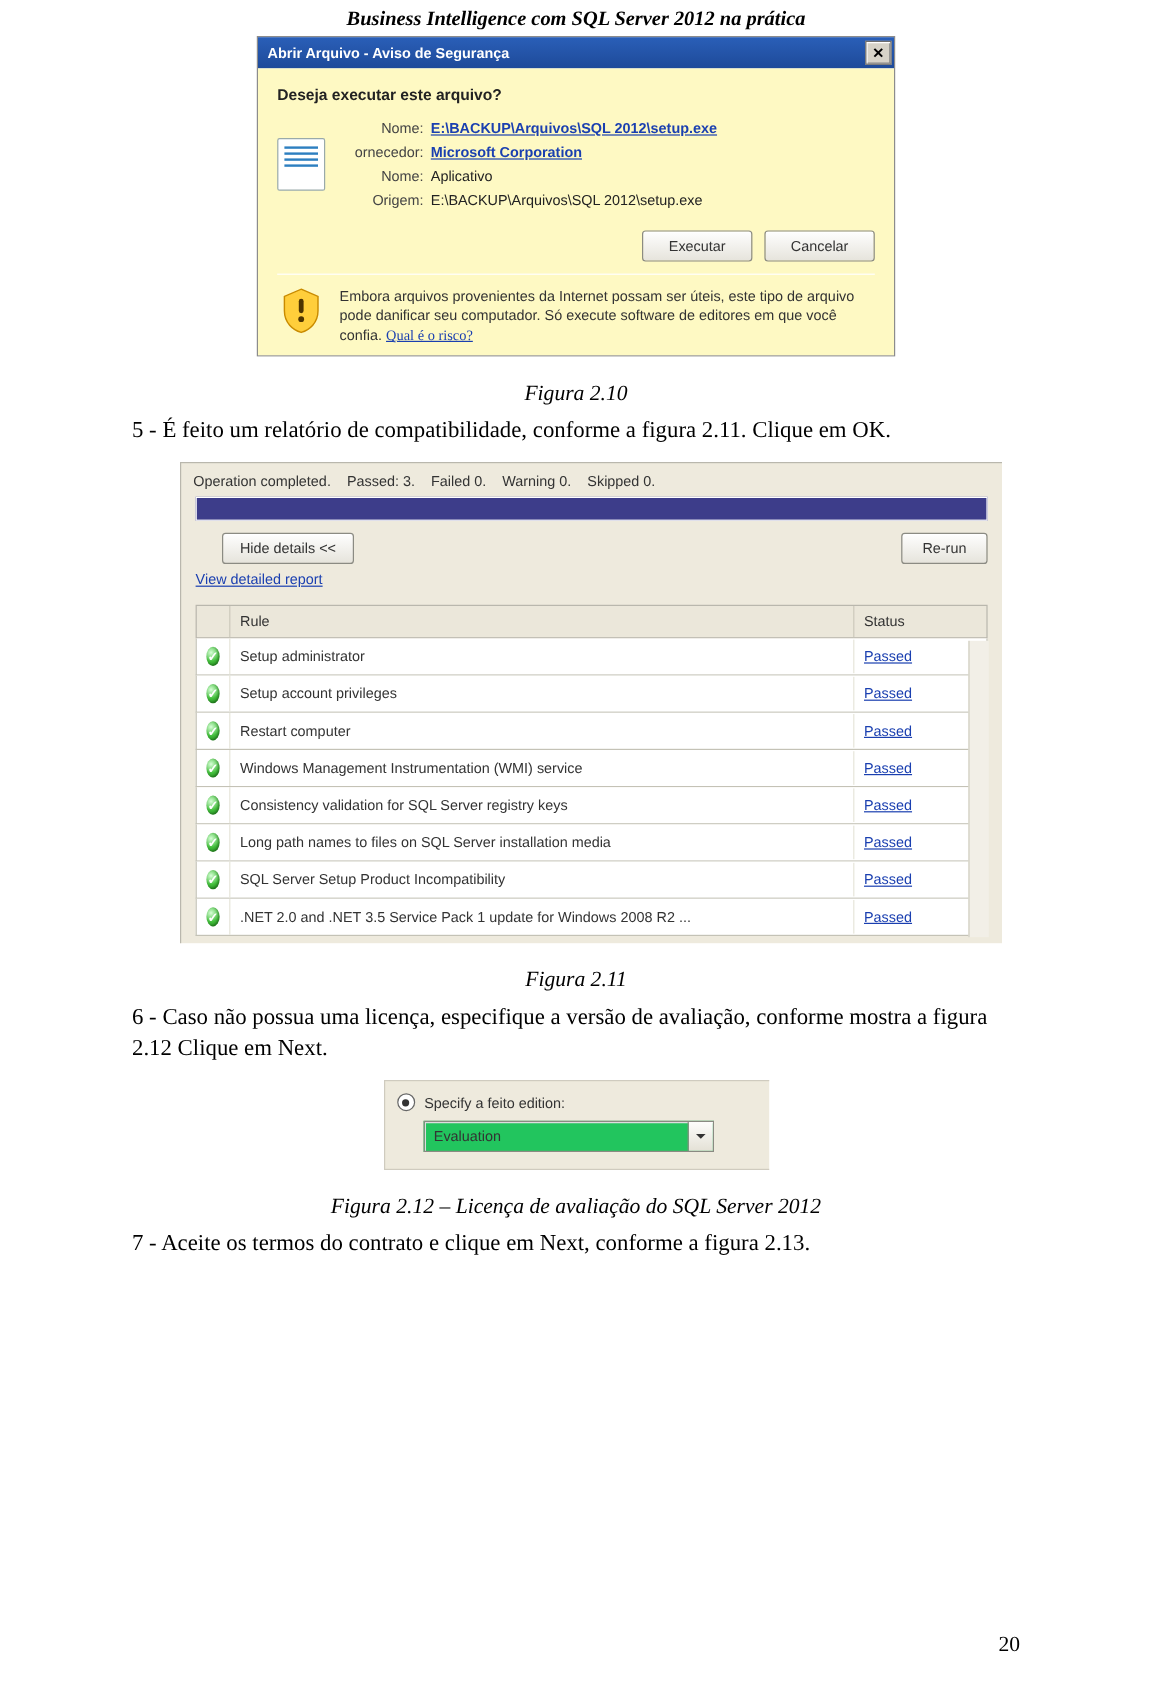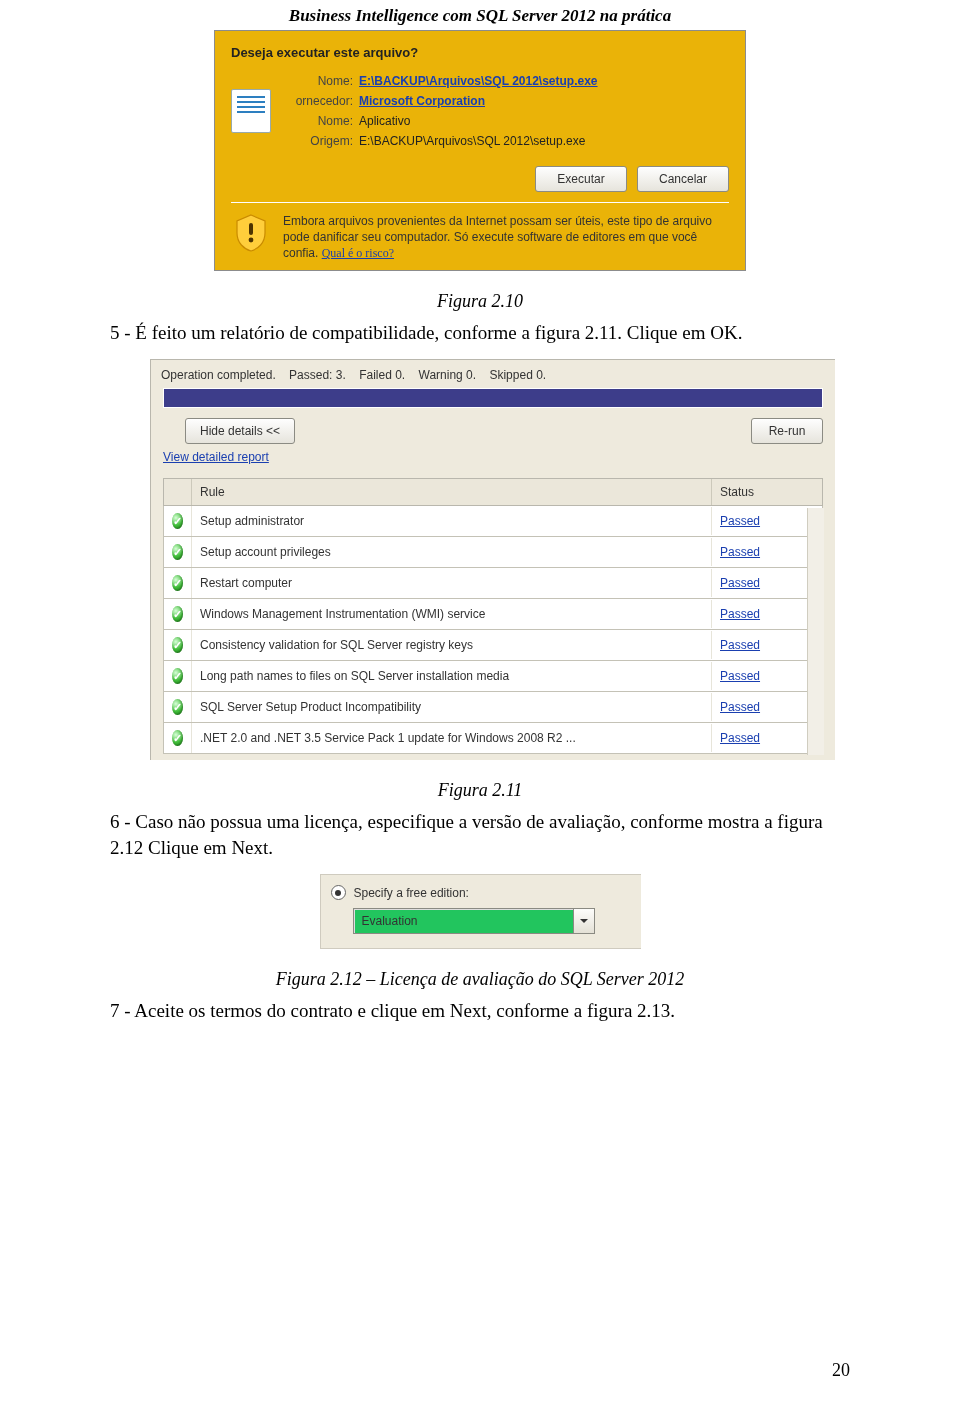--- a/index.html
+++ b/index.html
@@ -51,21 +51,21 @@
   .close-btn {
     width: 20px; height: 18px;
     background: #d7d3c8;
     border: 1px solid #6e6e6e;
     color: #000;
     display: flex; align-items: center; justify-content: center;
     font-size: 12px; font-weight: bold;
     box-shadow: inset 1px 1px 0 #fff, inset -1px -1px 0 #888;
   }
   .dialog-body {
-    background: #eab308;
+    background: #fef9c3;
     padding: 14px 16px 8px 16px;
   }
   .q-line {
     font-weight: bold; color: #222;
     font-size: 13px;
     margin-bottom: 14px;
   }
   .file-row {
     display: flex;
     gap: 2px;
@@ -246,20 +246,26 @@
     font-size: 18px;
   }
 </style>
 </head>
 <body>
 
 <div class="page">
   <div class="doc-header">Business Intelligence com SQL Server 2012 na prática</div>
 
   <div class="dialog">
+    <div class="titlebar">
+      <span>Abrir Arquivo - Aviso de Segurança</span>
+      <div class="close-btn">
+        <span>✕</span>
+      </div>
+    </div>
     <div class="dialog-body">
       <div class="q-line">Deseja executar este arquivo?</div>
       <div class="file-row">
         <div class="file-icon">
           <div></div>
             <div></div>
             <div></div>
             <div></div>
         </div>
         <div class="kv">
@@ -378,21 +384,21 @@
     </div>
     <div style="height:6px;"></div>
   </div>
 
   <div class="caption">Figura 2.11</div>
   <div class="body-text">6 - Caso não possua uma licença, especifique a versão de avaliação, conforme mostra a figura 2.12 Clique em Next.</div>
 
   <div class="free-edition">
     <div class="radio-row">
       <span class="radio-dot"></span>
-      <span>Specify a free edition:</span>
+      <span>Specify a feito edition:</span>
     </div>
     <div class="combo">
       <span>Evaluation</span>
       <div class="dd">
         <svg viewBox="0 0 10 10">
             <path d="M1 3 L5 7 L9 3 Z" fill="#333"></path>
           </svg>
       </div>
     </div>
   </div>

